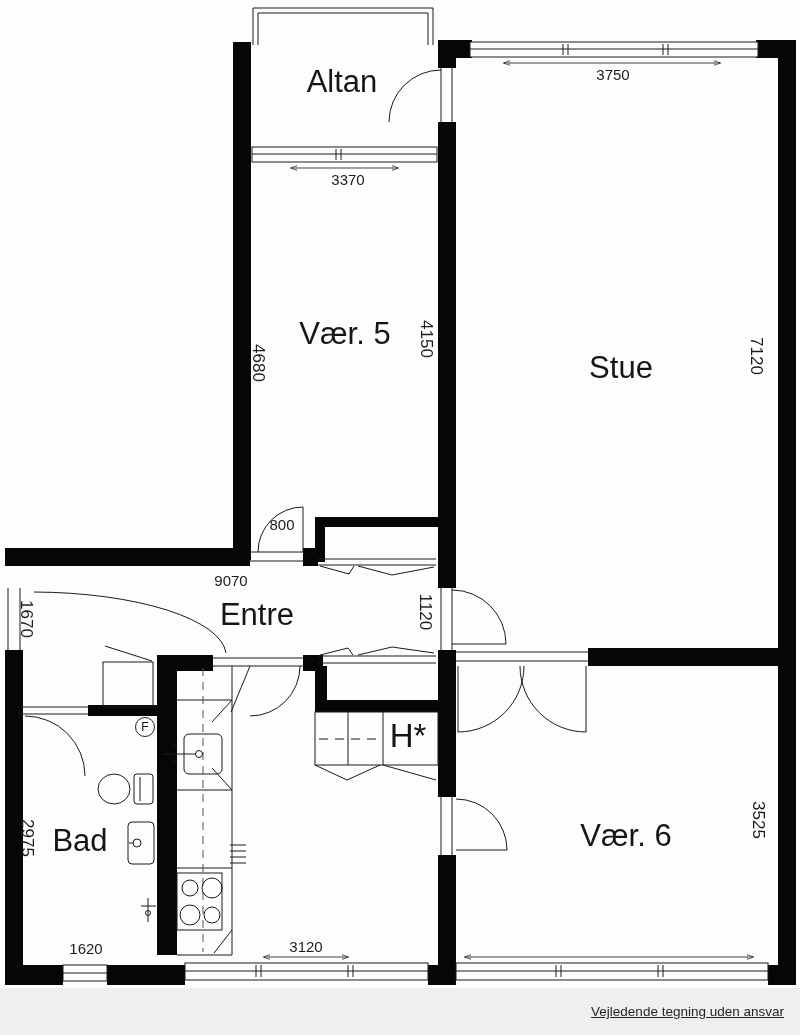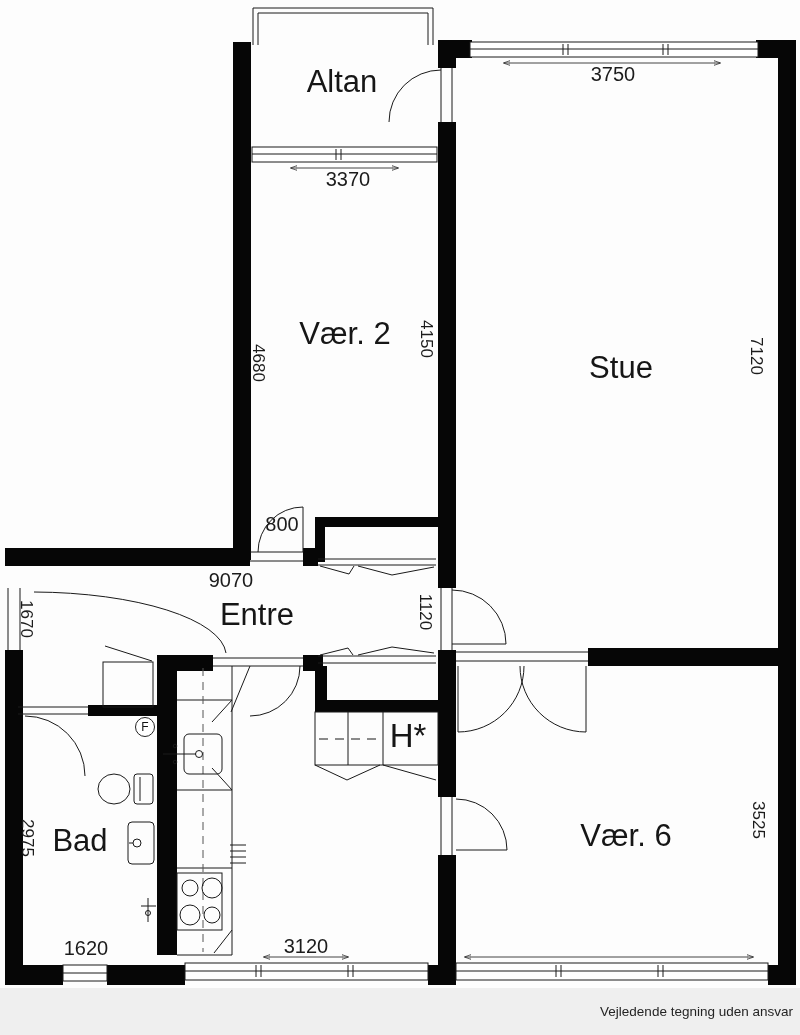--- a/index.html
+++ b/index.html
@@ -7,26 +7,26 @@
   .sheet{position:absolute;left:0;top:0;width:800px;height:988px;background:#fdfdfd;}
   .w{position:absolute;background:#060606;}
   svg.overlay{position:absolute;left:0;top:0;}
   svg.overlay line, svg.overlay path, svg.overlay rect, svg.overlay ellipse, svg.overlay circle, svg.overlay polyline{
     stroke:#1a1a1a;stroke-width:1;fill:none;}
   svg.overlay .wf{fill:#ffffff;}
   svg.overlay .dim{stroke:#444;}
   svg.overlay .dash{stroke:#555;stroke-dasharray:8 6;}
   svg.overlay .gdash{stroke:#8a8a8a;stroke-width:2;stroke-dasharray:9 7;}
   .rlabel{position:absolute;transform:translate(-50%,-50%);font-size:31px;white-space:nowrap;color:#161616;}
-  .hlabel{position:absolute;transform:translate(-50%,-50%);font-size:20px;white-space:nowrap;color:#1c1c1c;}
+  .hlabel{position:absolute;transform:translate(-50%,-50%);font-size:15px;white-space:nowrap;color:#1c1c1c;}
   .vlabel{position:absolute;transform:translate(-50%,-50%) rotate(90deg);font-size:17px;white-space:nowrap;color:#1c1c1c;}
   .hstar{font-size:33px;}
   .fsym{position:absolute;transform:translate(-50%,-50%);width:20px;height:20px;border:1.5px solid #222;border-radius:50%;
         display:flex;align-items:center;justify-content:center;font-size:12px;background:#fff;box-sizing:border-box;}
-  .disc{position:absolute;right:7px;top:1004px;font-size:13.5px;color:#242424;}
+  .disc{position:absolute;right:16px;top:1004px;font-size:13.5px;color:#242424;text-decoration:underline;}
 </style>
 </head>
 <body>
 
 <div class="stage">
   <div class="sheet"></div>
 
   <div class="w" style="left:438px;top:40px;width:34px;height:18px"></div>
   <div class="w" style="left:756px;top:40px;width:40px;height:18px"></div>
   <div class="w" style="left:778px;top:40px;width:18px;height:945px"></div>
@@ -230,21 +230,21 @@
       <rect class="wf" x="456" y="963" width="312" height="17"></rect>
       <line x1="456" y1="971" x2="768" y2="971"></line>
       <line x1="556" y1="965" x2="556" y2="977"></line>
         <line x1="561" y1="965" x2="561" y2="977"></line>
       <line x1="658" y1="965" x2="658" y2="977"></line>
         <line x1="663" y1="965" x2="663" y2="977"></line>
     </g>
   </svg>
 
   <div class="rlabel" style="left:342px;top:82px">Altan</div>
-  <div class="rlabel" style="left:345px;top:334px">Vær. 2</div>
+  <div class="rlabel" style="left:345px;top:334px">Vær. 5</div>
   <div class="rlabel" style="left:621px;top:368px">Stue</div>
   <div class="rlabel" style="left:257px;top:615px">Entre</div>
   <div class="rlabel" style="left:80px;top:841px">Bad</div>
   <div class="rlabel" style="left:626px;top:836px">Vær. 6</div>
   <div class="rlabel hstar" style="left:408px;top:736px">H*</div>
 
   <div class="hlabel" style="left:348px;top:179px">3370</div>
   <div class="hlabel" style="left:613px;top:74px">3750</div>
   <div class="hlabel" style="left:231px;top:580px">9070</div>
   <div class="hlabel" style="left:282px;top:524px">800</div>

